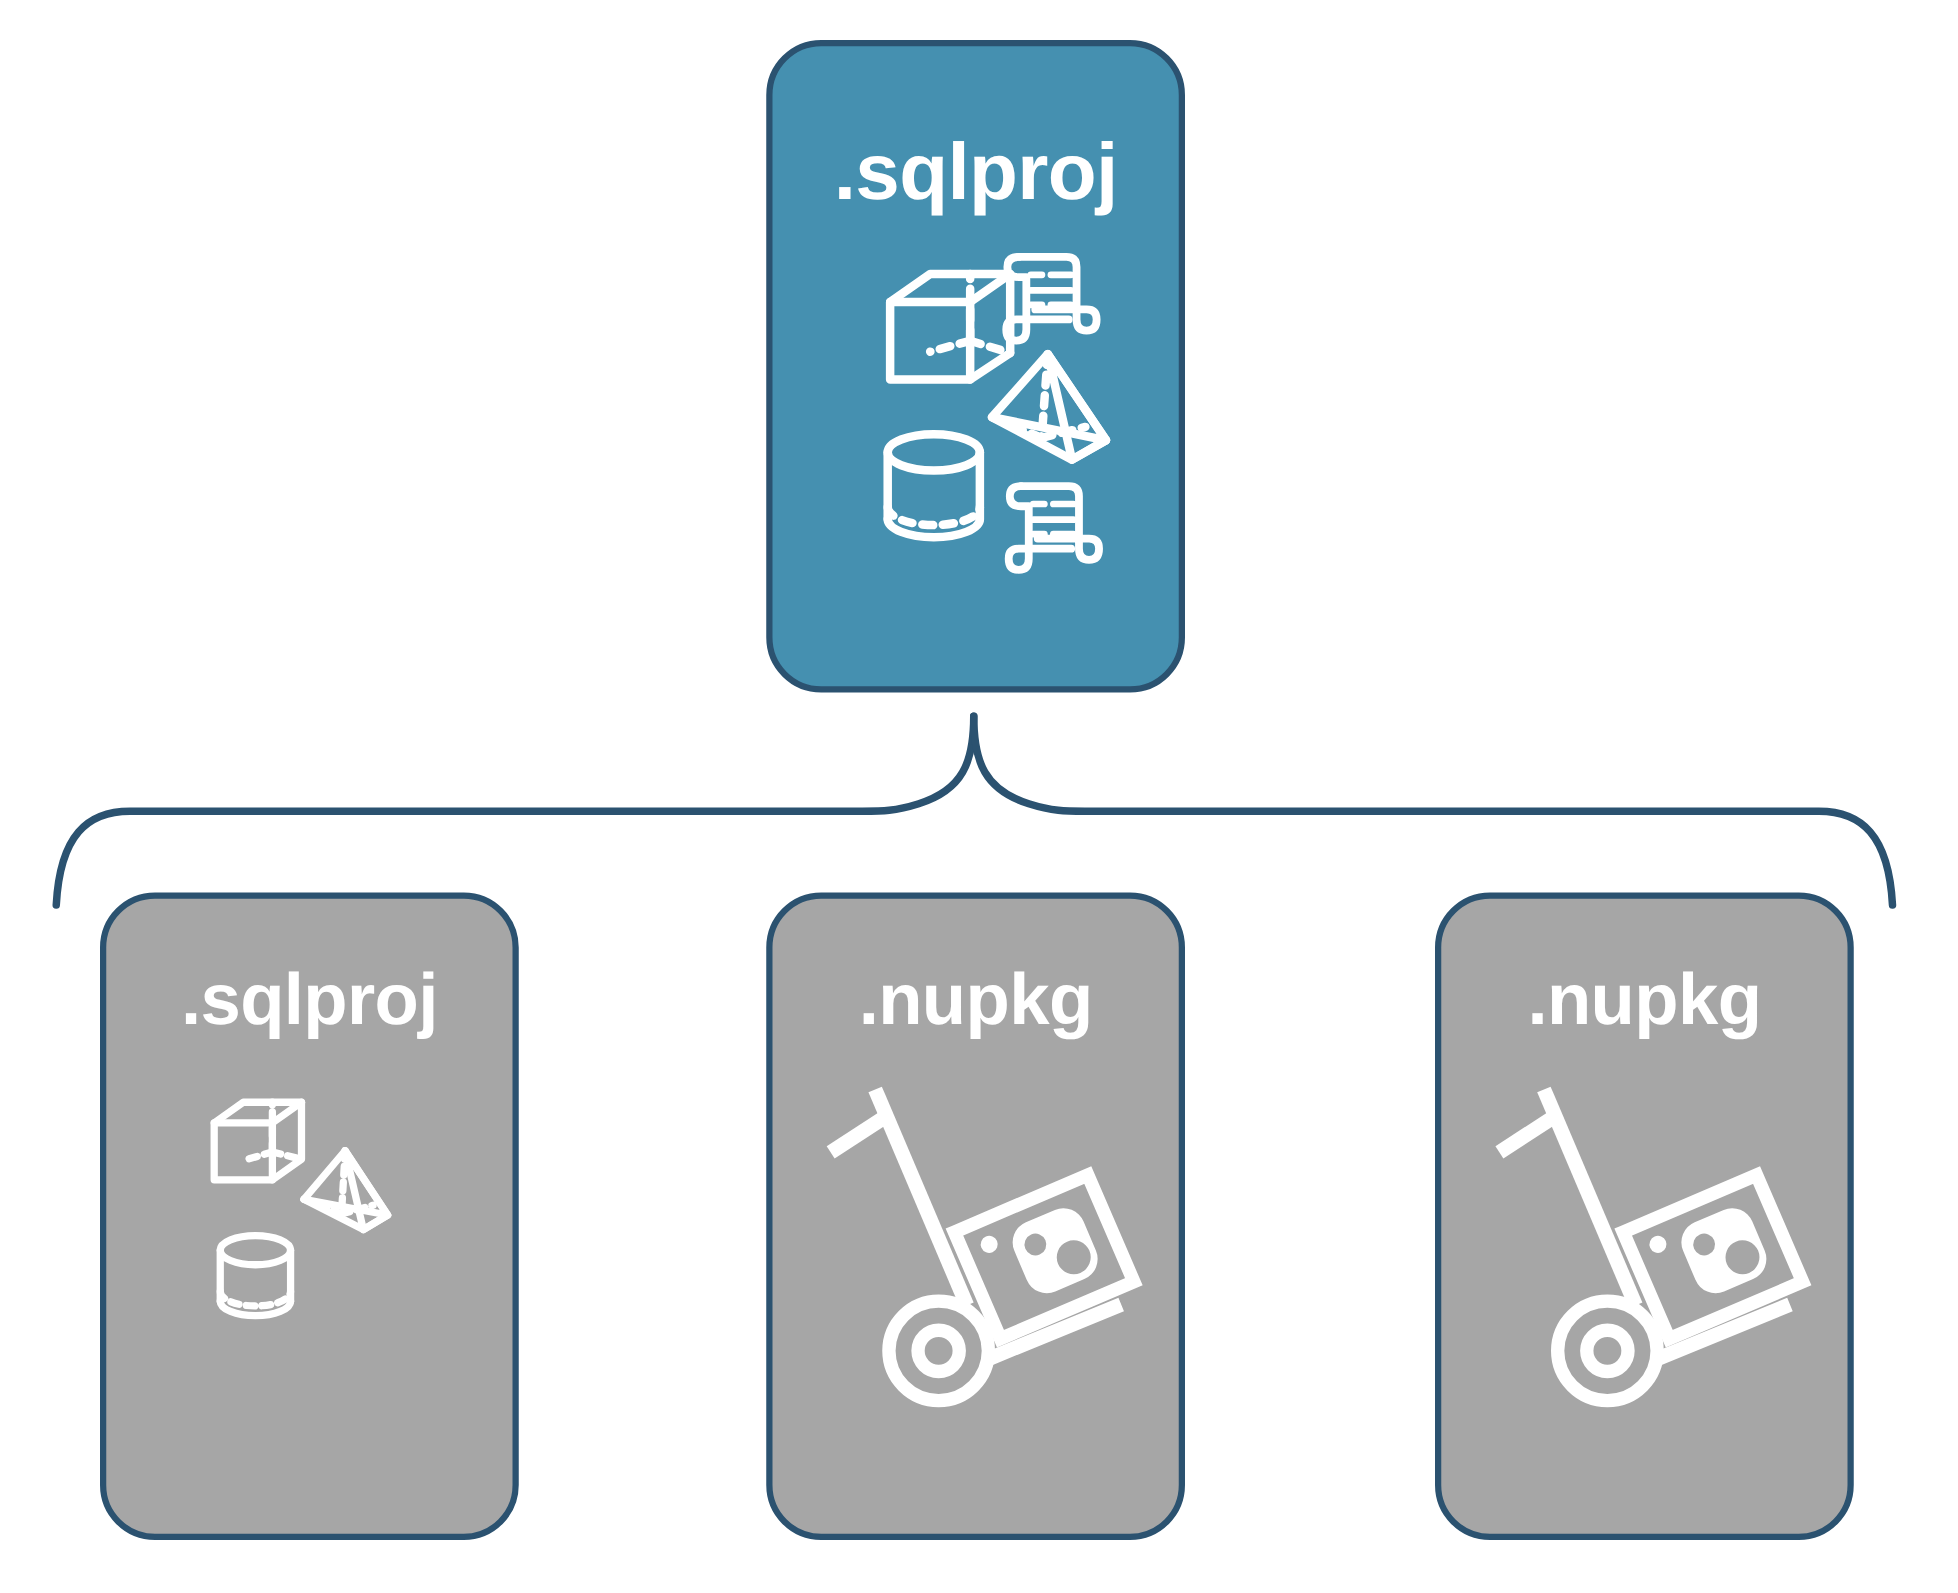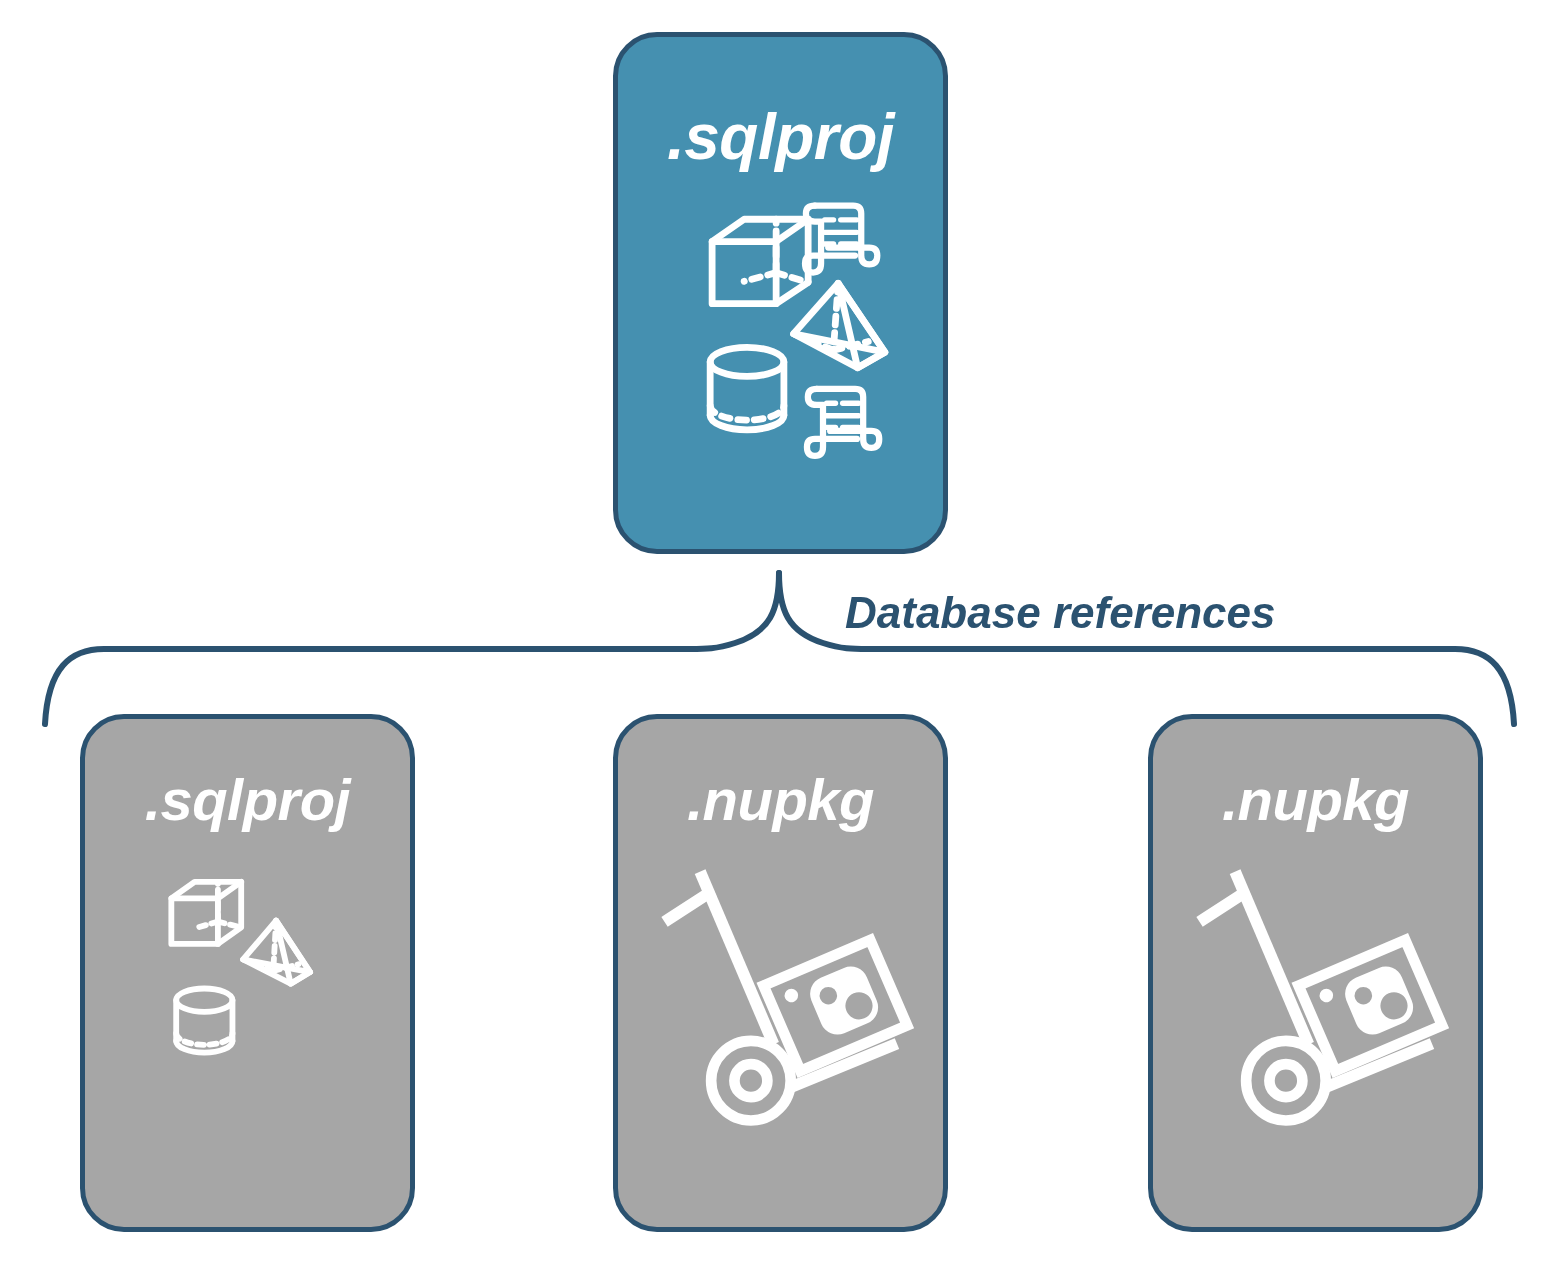--- a/index.html
+++ b/index.html
@@ -1,21 +1,21 @@
 <!DOCTYPE html>
 <html><head>
 <meta charset="utf-8">
 <style>
   html,body{margin:0;padding:0;background:#ffffff;}
   body{
     width:1566px;height:1274px;position:relative;overflow:hidden;
     font-family:"Liberation Sans","DejaVu Sans",sans-serif;
     background:#ffffff;
   }
-  #stage{position:absolute;left:0;top:0;width:1566px;height:1274px;font-style:italic;}
+  #stage{position:absolute;left:0;top:0;width:1566px;height:1274px;}
 
   .card{
     position:absolute;
     border-radius:44px;
     border:5px solid #2b5270;
     box-sizing:border-box;
     display:block;
   }
   .card.blue{background:#4590b0;}
   .card.gray{background:#a6a6a6;}
@@ -114,21 +114,20 @@
                L104 649
                C70 649 48 668 45 724"></path>
       <path d="M779 573
                C779 610 788 632 823 643
                C842 649 852 649 868 649
                L1455 649
                C1489 649 1511 668 1514 724"></path>
     </g>
   </svg>
 
-  <div class="brace-label" style="left:845px;top:591px;font-size:44px;">Database references</div>
 
   <div class="card gray" style="left:80px;top:714px;width:335px;height:518px;">
 
     <div class="card-title" style="top:52px;font-size:58px;">.sqlproj</div>
 
     <svg class="card-art" viewBox="0 0 335 518">
       <g fill="none" stroke="#ffffff" stroke-width="6" stroke-linecap="round" stroke-linejoin="round">
 
         <g>
           <path d="M89 182 L113 165 L161 165 L161 212 L137 229 L89 229 Z"></path>

